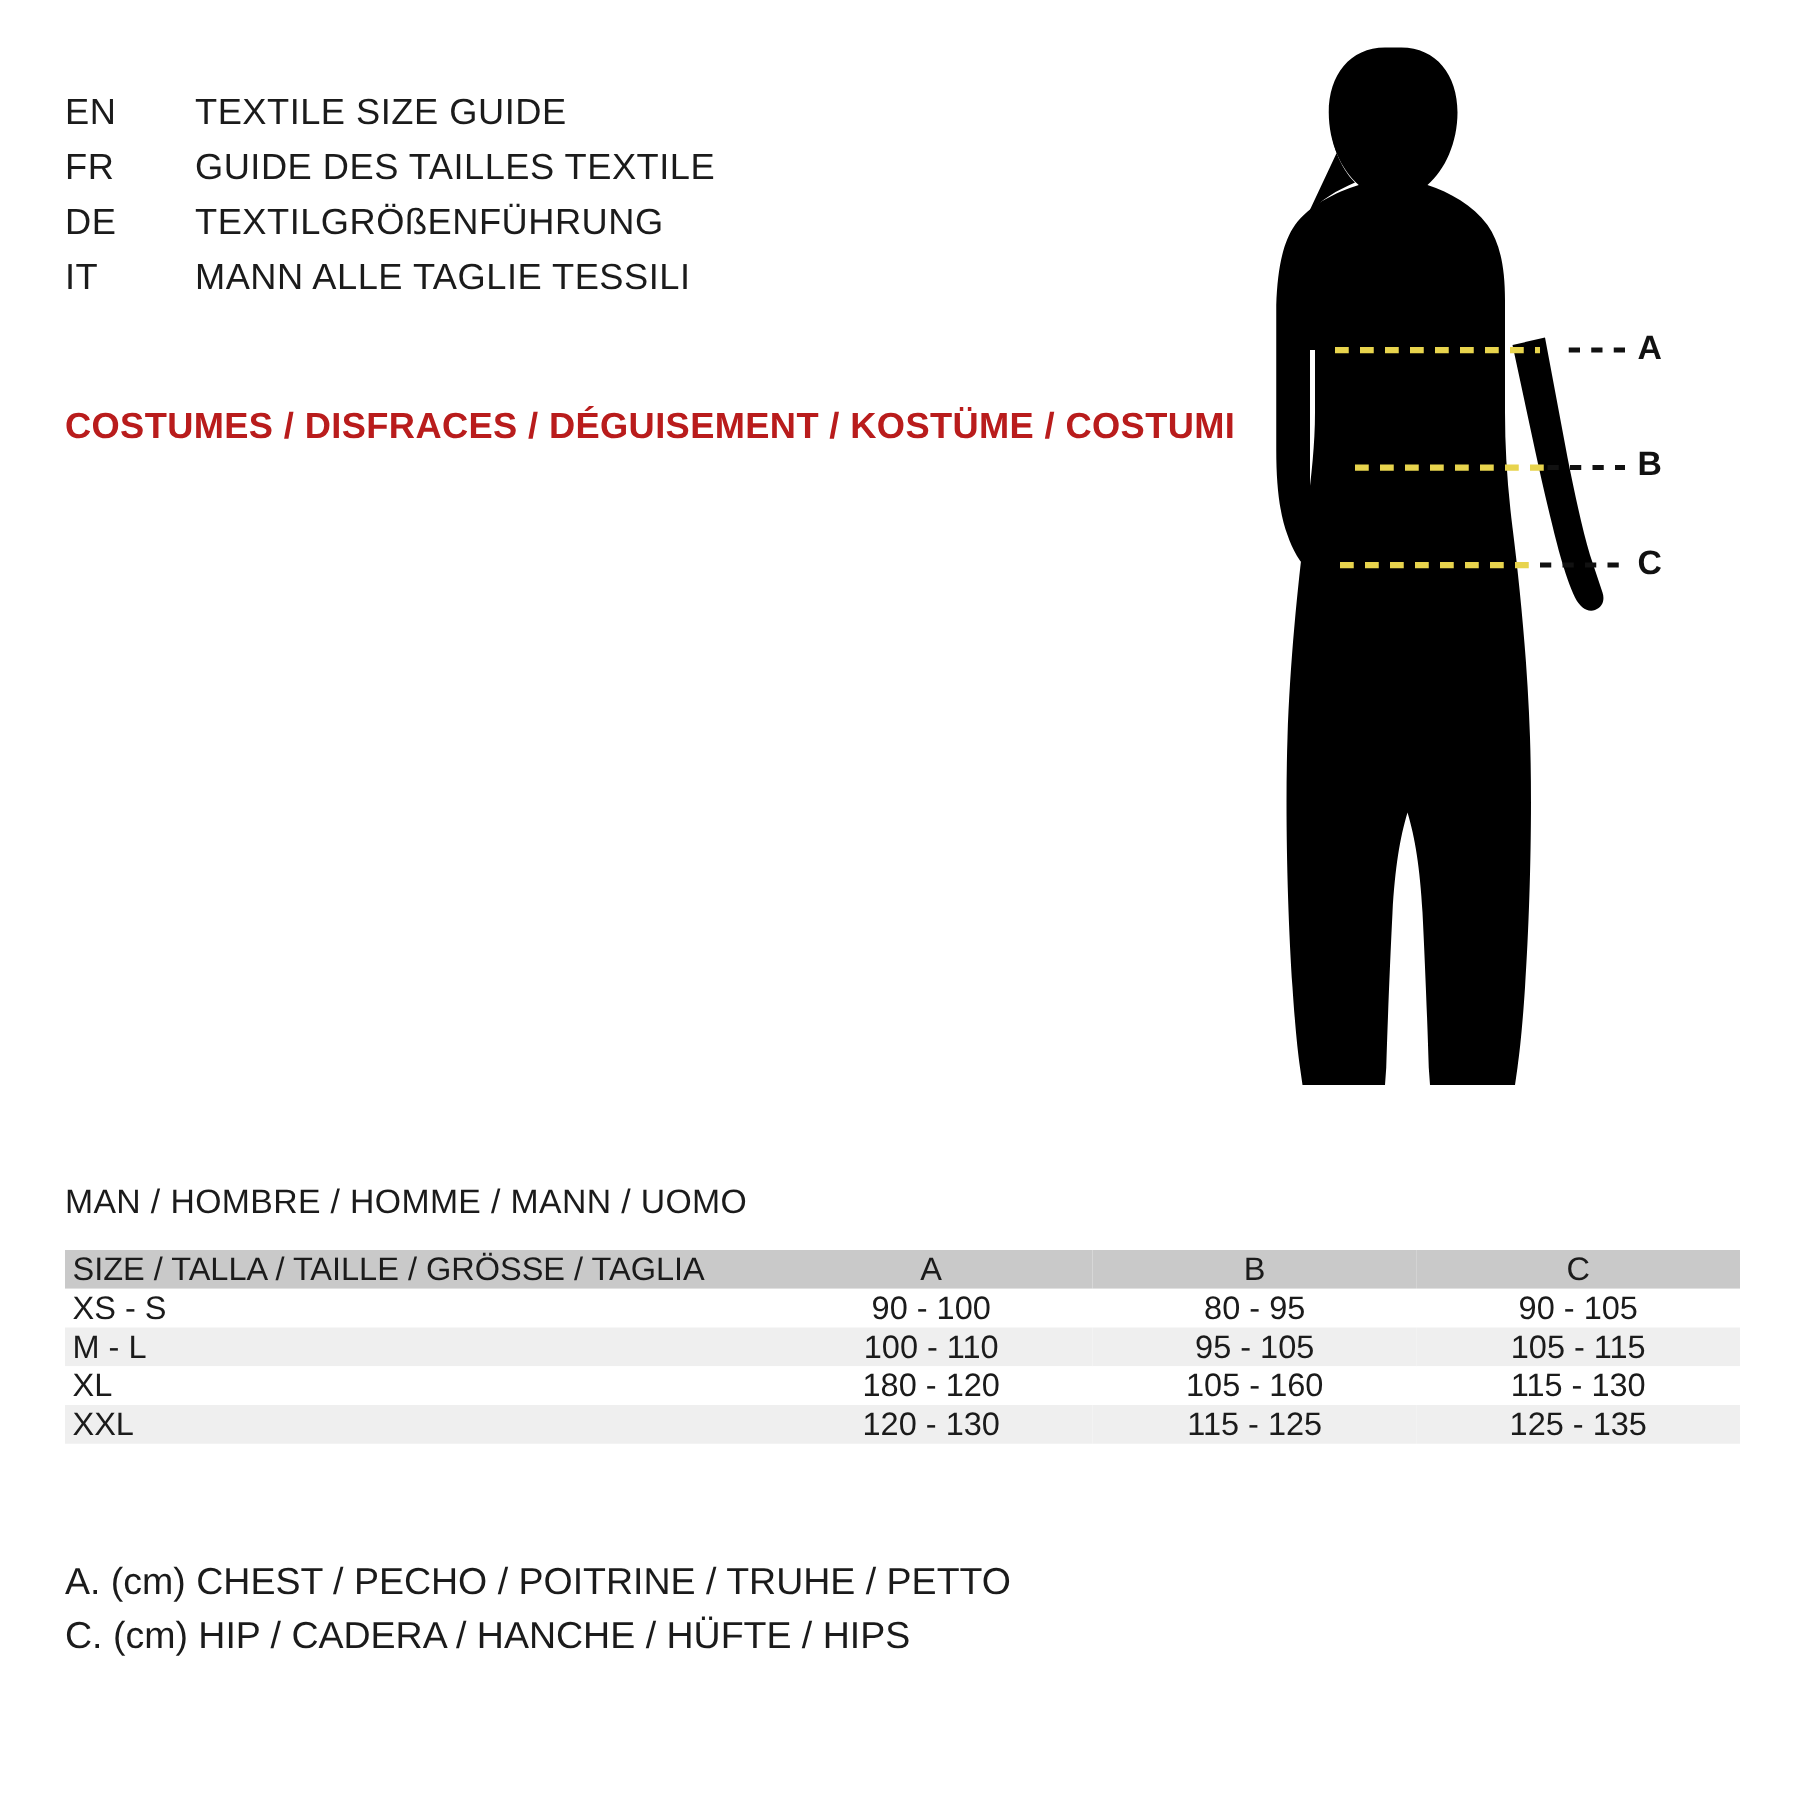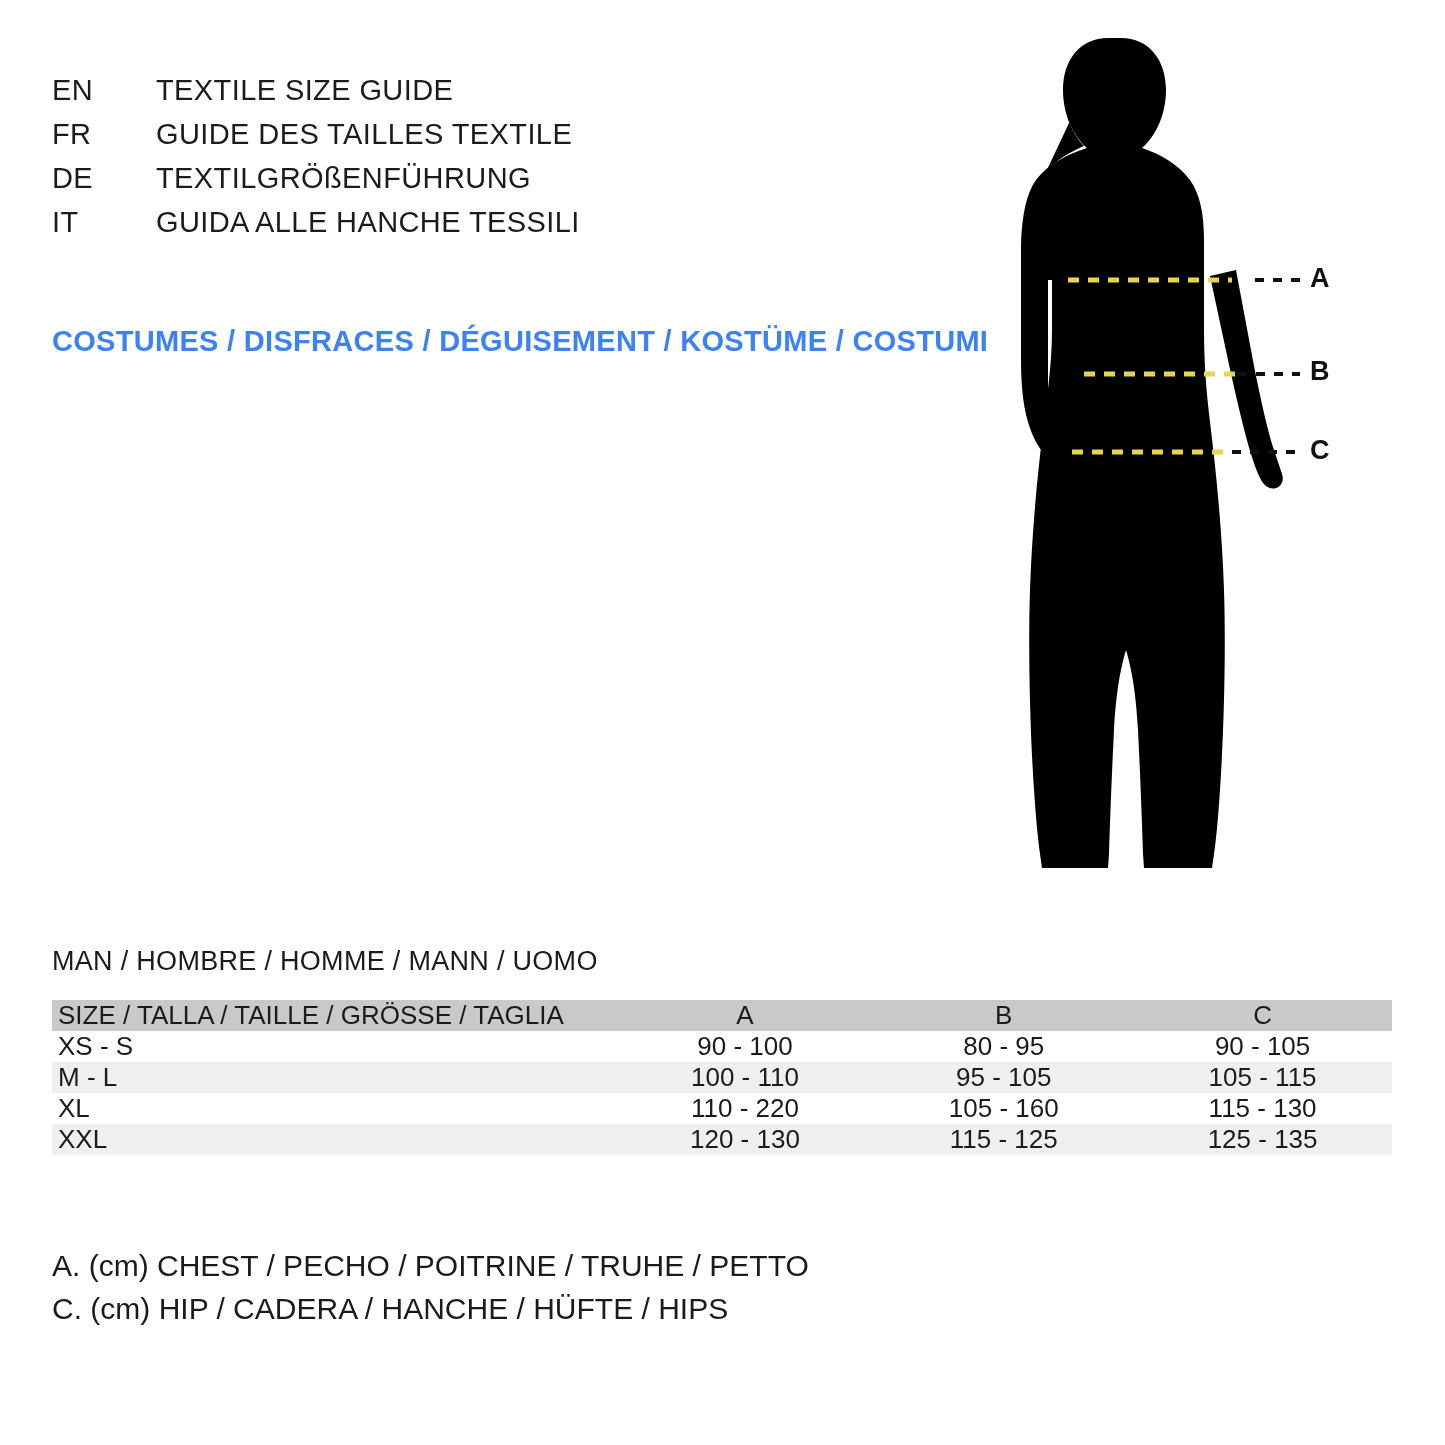--- a/index.html
+++ b/index.html
@@ -40,21 +40,21 @@
     flex: 1 1 auto;
   }
 
   .section-title {
     position: absolute;
     left: 52px;
     top: 325px;
     font-size: 29px;
     font-weight: bold;
     letter-spacing: 0.3px;
-    color: #3b82f6;
+    color: #b91c1c;
     white-space: nowrap;
   }
 
   
   .figure-wrap {
     position: absolute;
     left: 960px;
     top: 30px;
     width: 420px;
     height: 860px;
@@ -141,21 +141,21 @@
   <div class="lang-row">
     <span class="lang-code">FR</span>
     <span class="lang-text">GUIDE DES TAILLES TEXTILE</span>
   </div>
   <div class="lang-row">
     <span class="lang-code">DE</span>
     <span class="lang-text">TEXTILGRÖßENFÜHRUNG</span>
   </div>
   <div class="lang-row">
     <span class="lang-code">IT</span>
-    <span class="lang-text">GUIDA ALLE HANCHE TESSILI</span>
+    <span class="lang-text">MANN ALLE TAGLIE TESSILI</span>
   </div>
 </div>
 
 <div class="section-title">COSTUMES / DISFRACES / DÉGUISEMENT / KOSTÜME / COSTUMI</div>
 
 <div class="figure-wrap">
   <svg class="silhouette" width="420" height="860" viewBox="0 0 420 860">
 
     <path fill="#000000" d="M148 10 C118 10 104 34 104 62 C104 84 112 104 124 116
         C110 122 96 130 86 142 L86 142 Z"></path>
@@ -248,21 +248,21 @@
       <td class="col">90 - 105</td>
     </tr>
     <tr class="even">
       <td class="first">M - L</td>
       <td class="col">100 - 110</td>
       <td class="col">95 - 105</td>
       <td class="col">105 - 115</td>
     </tr>
     <tr class="odd">
       <td class="first">XL</td>
-      <td class="col">110 - 220</td>
+      <td class="col">180 - 120</td>
       <td class="col">105 - 160</td>
       <td class="col">115 - 130</td>
     </tr>
     <tr class="even">
       <td class="first">XXL</td>
       <td class="col">120 - 130</td>
       <td class="col">115 - 125</td>
       <td class="col">125 - 135</td>
     </tr>
   </tbody>

